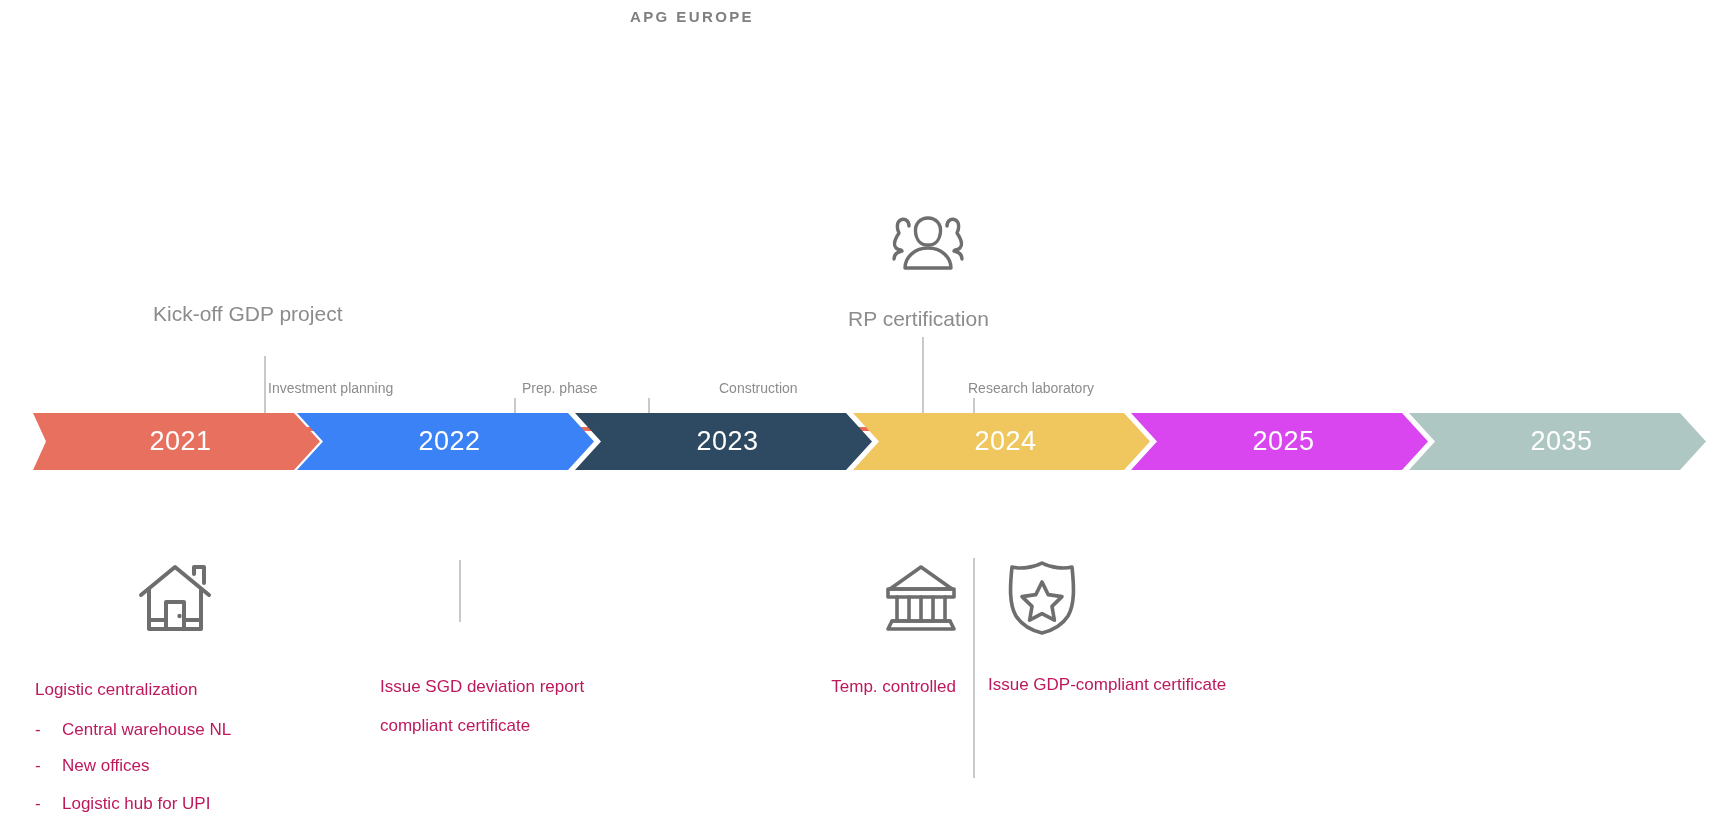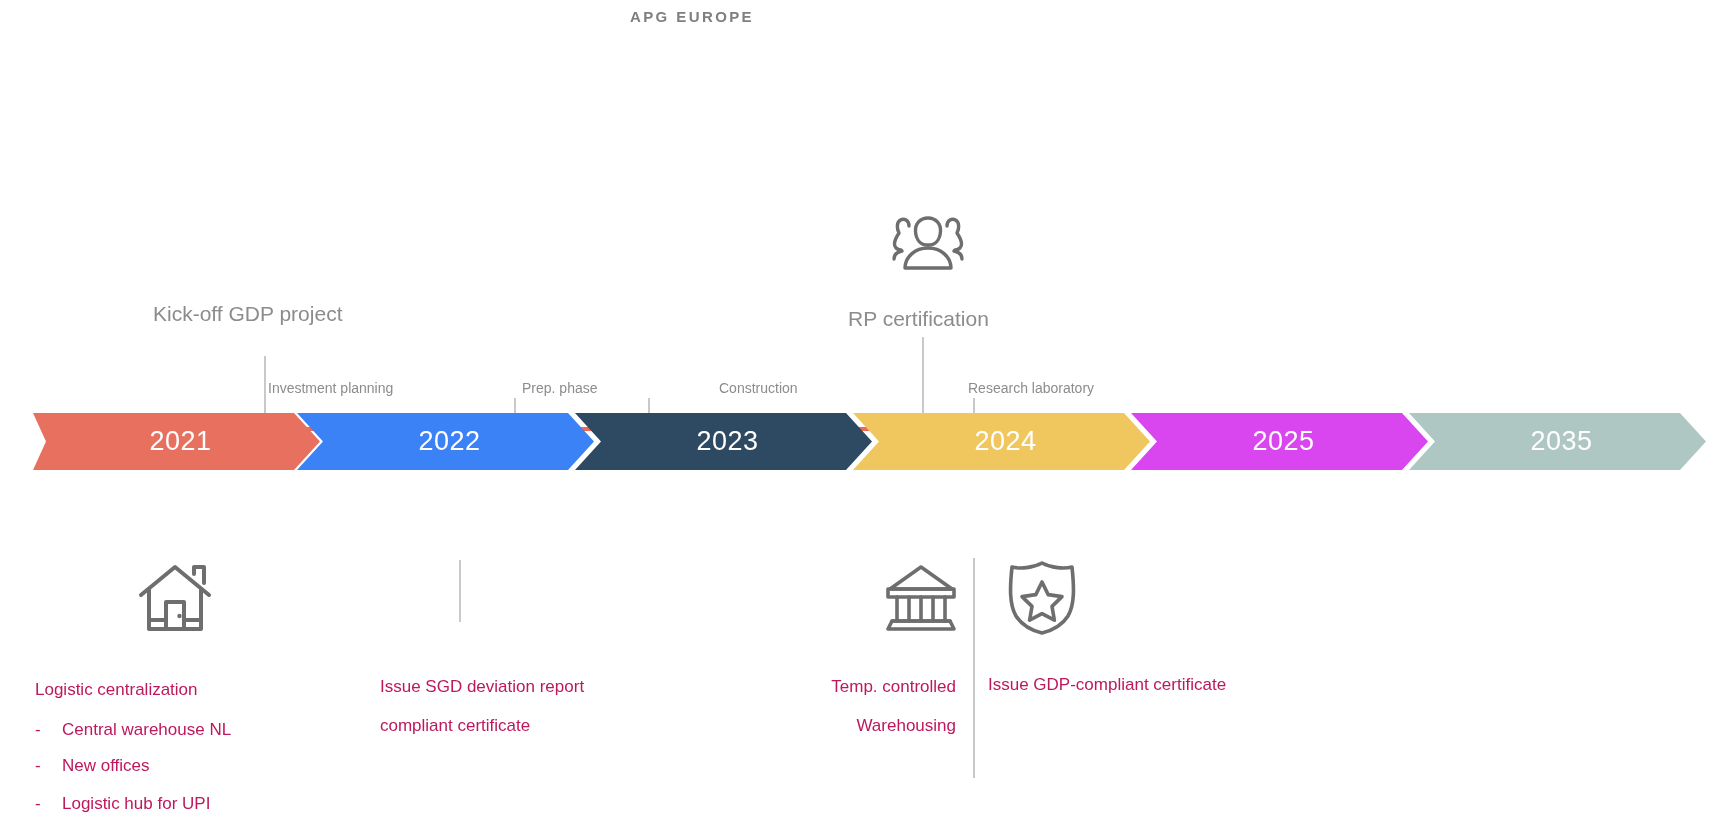--- a/index.html
+++ b/index.html
@@ -252,17 +252,16 @@
   <div class="note" style="left:35px; top:746px;">-</div>
   <div class="note" style="left:62px; top:746px;">New offices</div>
 
   <div class="note" style="left:35px; top:784px;">-</div>
   <div class="note" style="left:380px; top:667px;">Issue SGD deviation report</div>
 
   <div class="note" style="left:62px; top:784px;">Logistic hub for UPI</div>
   <div class="note" style="left:380px; top:706px;">compliant certificate</div>
 
   <div class="note" style="left:781px; top:667px; width:175px; text-align:right;">Temp. controlled</div>
-  <div class="note" style="left:781px; top:706px; width:175px; text-align:right;">Warehousing</div>
 
   <div class="note" style="left:988px; top:665px;">Issue GDP-compliant certificate</div>
 
 </div>
 
 </body></html>

